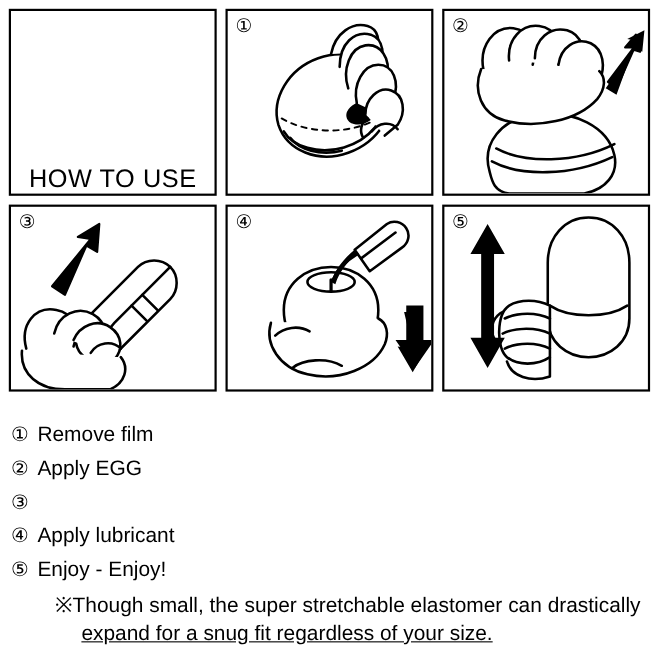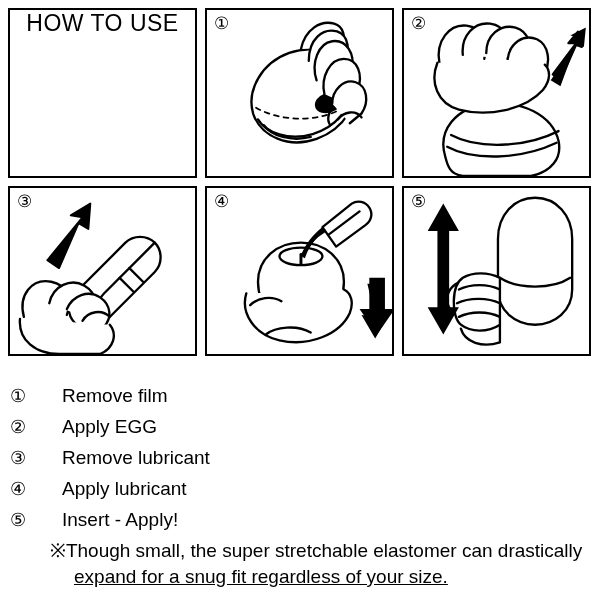--- a/index.html
+++ b/index.html
@@ -42,21 +42,21 @@
   .panel-num {
     position: absolute;
     left: 7px;
     top: 5px;
     font-size: 17px;
     line-height: 1;
     z-index: 5;
   }
   .title-panel {
     display: flex;
-    align-items: flex-start;
+    align-items: flex-end;
     justify-content: center;
   }
   .title-text {
     font-size: 23px;
     letter-spacing: 0.5px;
     white-space: nowrap;
   }
   .panel svg {
     position: absolute;
     left: 0;
@@ -80,21 +80,20 @@
     line-height: 1;
     margin-bottom: 12px;
   }
   .step-num {
     width: 24px;
     flex: 0 0 24px;
     font-size: 18px;
   }
   .step-label {
     white-space: nowrap;
-    margin-left: 28px;
   }
 
   .note {
     position: absolute;
     left: 10px;
     top: 538px;
     width: 584px;
     font-size: 19px;
     line-height: 1.35;
     margin-left: 40px;
@@ -244,29 +243,28 @@
     <div class="step">
       <span class="step-num">①</span>
       <span class="step-label">Remove film</span>
     </div>
     <div class="step">
       <span class="step-num">②</span>
       <span class="step-label">Apply EGG</span>
     </div>
     <div class="step">
       <span class="step-num">③</span>
-      <span class="step-label">Remove lubricant</span>
     </div>
     <div class="step">
       <span class="step-num">④</span>
       <span class="step-label">Apply lubricant</span>
     </div>
     <div class="step">
       <span class="step-num">⑤</span>
-      <span class="step-label">Insert - Apply!</span>
+      <span class="step-label">Enjoy - Enjoy!</span>
     </div>
   </div>
 
   <div class="note">
     <div class="note-line1">※Though small, the super stretchable elastomer can drastically</div>
     <div class="note-line2">expand for a snug fit regardless of your size.</div>
   </div>
 
 </div>
 

